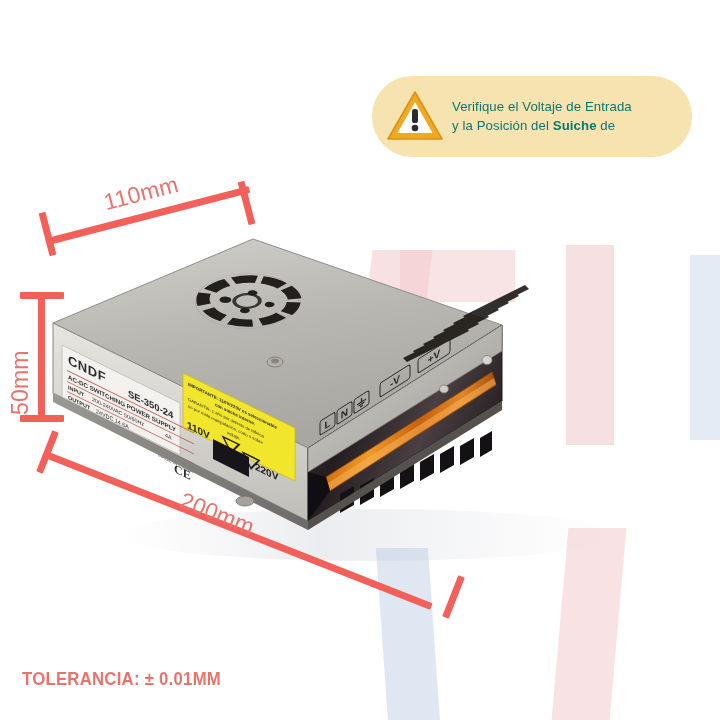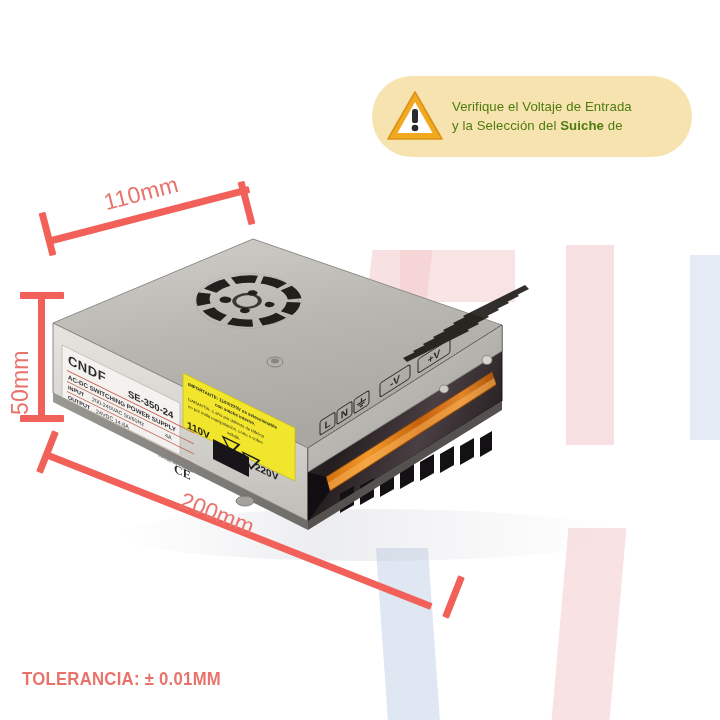--- a/index.html
+++ b/index.html
@@ -80,21 +80,21 @@
     width: 62px;
     height: 58px;
     margin-right: 6px;
     display: flex;
     align-items: center;
     justify-content: center;
   }
   #warn-badge .warn-text {
     font-size: 13.2px;
     line-height: 1.45;
-    color: #4d7c0f;
+    color: #0f766e;
     letter-spacing: .1px;
   }
   #warn-badge .warn-text b { font-weight: bold; text-align: right; }
 
   
   #device {
     position: absolute;
     left: 40px; top: 205px;
     width: 640px; height: 380px;
   }
@@ -398,19 +398,19 @@
     <div class="tri-wrap">
       <svg width="60" height="54" viewBox="0 0 60 54">
         <path d="M30 3 L57 50 L3 50 Z" fill="#f2a922" stroke="#d99314" stroke-width="1.6" stroke-linejoin="round"></path>
         <path d="M30 13 L47.5 44 L12.5 44 Z" fill="#ffffff"></path>
         <rect x="27" y="20" width="6" height="14" rx="2.6" fill="#2b2b2b"></rect>
         <circle cx="30" cy="39" r="3.3" fill="#2b2b2b"></circle>
       </svg>
     </div>
     <div class="warn-text">
       <div>Verifique el Voltaje de Entrada</div>
-      <div><span>y la Selección del </span><b>Suiche</b><span> de</span></div>
+      <div><span>y la Posición del </span><b>Suiche</b><span> de</span></div>
     </div>
   </div>
 
   <div id="tolerance">TOLERANCIA:  ± 0.01MM</div>
 
 </div>
 
 </body></html>

